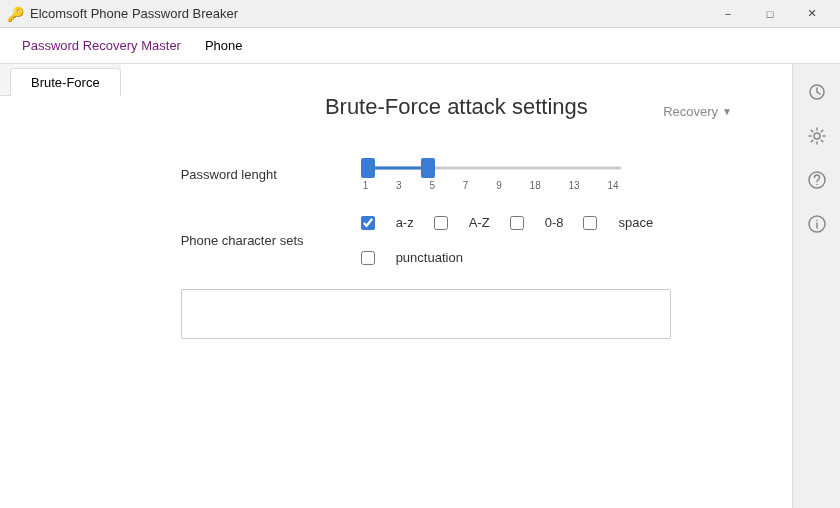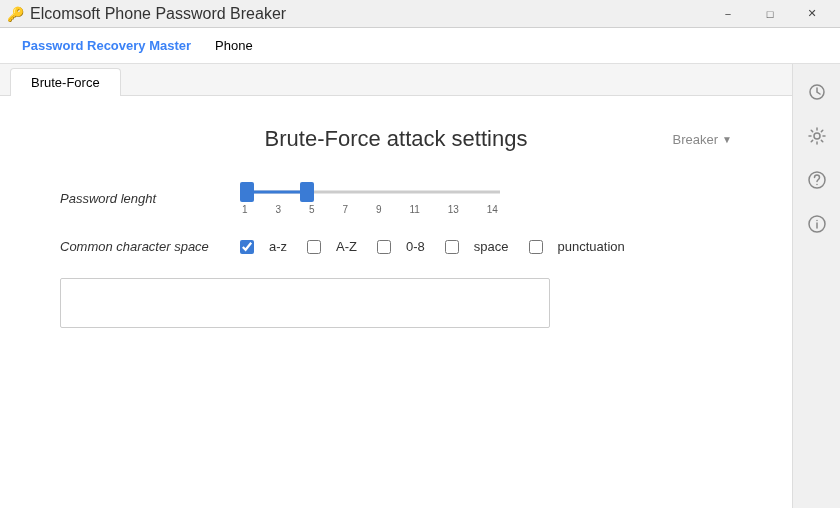--- a/index.html
+++ b/index.html
@@ -29,21 +29,21 @@
       height: 16px;
       margin-right: 6px;
       display: flex;
       align-items: center;
       justify-content: center;
       color: #cc0000;
       font-size: 14px;
     }
     .title-bar-text {
       flex: 1;
-      font-size: 16px;
+      font-size: 13px;
       color: #333;
     }
     .title-bar-controls {
       display: flex;
       gap: 2px;
     }
     .title-bar-btn {
       width: 40px;
       height: 22px;
       display: flex;
@@ -65,37 +65,37 @@
       background: white;
       border-bottom: 1px solid #e0e0e0;
     }
     .menu-item {
       padding: 6px 12px;
       cursor: pointer;
       border-radius: 3px;
       font-size: 13px;
     }
     .menu-item.active {
-      color: #3b82f6;
-      font-weight: 700;
+      color: #701a75;
+      font-weight: 400;
     }
 
     
     .main-layout {
       display: flex;
       flex: 1;
       overflow: hidden;
     }
 
     
     .content-area {
       flex: 1;
       background: white;
       display: flex;
-      flex-direction: column;
+      flex-direction: row;
       padding: 0;
       overflow: auto;
     }
 
     
     .tab-bar {
       display: flex;
       background: #f5f5f5;
       border-bottom: 1px solid #ddd;
       height: 32px;
@@ -153,21 +153,20 @@
     .form-row {
       display: flex;
       align-items: center;
       margin-bottom: 24px;
     }
     .form-label {
       width: 180px;
       color: #333;
       font-size: 13px;
       flex-shrink: 0;
-      font-style: italic;
     }
 
     
     .slider-container {
       display: flex;
       flex-direction: column;
     }
     .slider-track-wrapper {
       position: relative;
       width: 260px;
@@ -219,21 +218,21 @@
     
     .checkbox-row {
       display: flex;
       align-items: center;
       gap: 20px;
       flex-wrap: wrap;
     }
     .checkbox-item {
       display: flex;
       align-items: center;
-      gap: 15px;
+      gap: 21px;
       cursor: pointer;
       justify-content: space-between;
     }
     .checkbox-item input[type="checkbox"] {
       width: 14px;
       height: 14px;
       cursor: pointer;
       accent-color: #3a7bd5;
     }
     .checkbox-label {
@@ -299,53 +298,53 @@
   <div class="content-area">
 
     <div class="tab-bar">
       <div class="tab">Brute-Force</div>
     </div>
 
     <div class="panel" style="position: relative;">
 
       <div class="panel-header-row">
         <div style="flex:1"></div>
-        <h1 class="panel-title" style="flex:2; margin-bottom:0;">Brute-Force attack settings</h1>
+        <h1 class="panel-title" style="flex:2; margin-bottom:8px;">Brute-Force attack settings</h1>
         <div style="flex:1; display:flex; justify-content:flex-end; align-items:center;">
           <button class="template-btn" style="position:static;">
-            <span>Breaker</span>
+            <span>Recovery</span>
             <span style="font-size:10px;">▼</span>
           </button>
         </div>
       </div>
 
       <div class="form-row">
         <div class="form-label">Password lenght</div>
         <div class="slider-container">
           <div class="slider-track-wrapper">
             <div class="slider-track"></div>
             <div class="slider-fill"></div>
             <div class="slider-thumb left"></div>
             <div class="slider-thumb right"></div>
           </div>
           <div class="slider-ticks">
             <span class="slider-tick">1</span>
             <span class="slider-tick">3</span>
             <span class="slider-tick">5</span>
             <span class="slider-tick">7</span>
             <span class="slider-tick">9</span>
-            <span class="slider-tick">11</span>
+            <span class="slider-tick">18</span>
             <span class="slider-tick">13</span>
             <span class="slider-tick">14</span>
           </div>
         </div>
       </div>
 
       <div class="form-row">
-        <div class="form-label">Common character space</div>
+        <div class="form-label">Phone character sets</div>
         <div class="checkbox-row">
           <label class="checkbox-item">
             <input type="checkbox" checked="" style="">
             <span class="checkbox-label">a-z</span>
           </label>
           <label class="checkbox-item">
             <input type="checkbox" style="">
             <span class="checkbox-label">A-Z</span>
           </label>
           <label class="checkbox-item">

